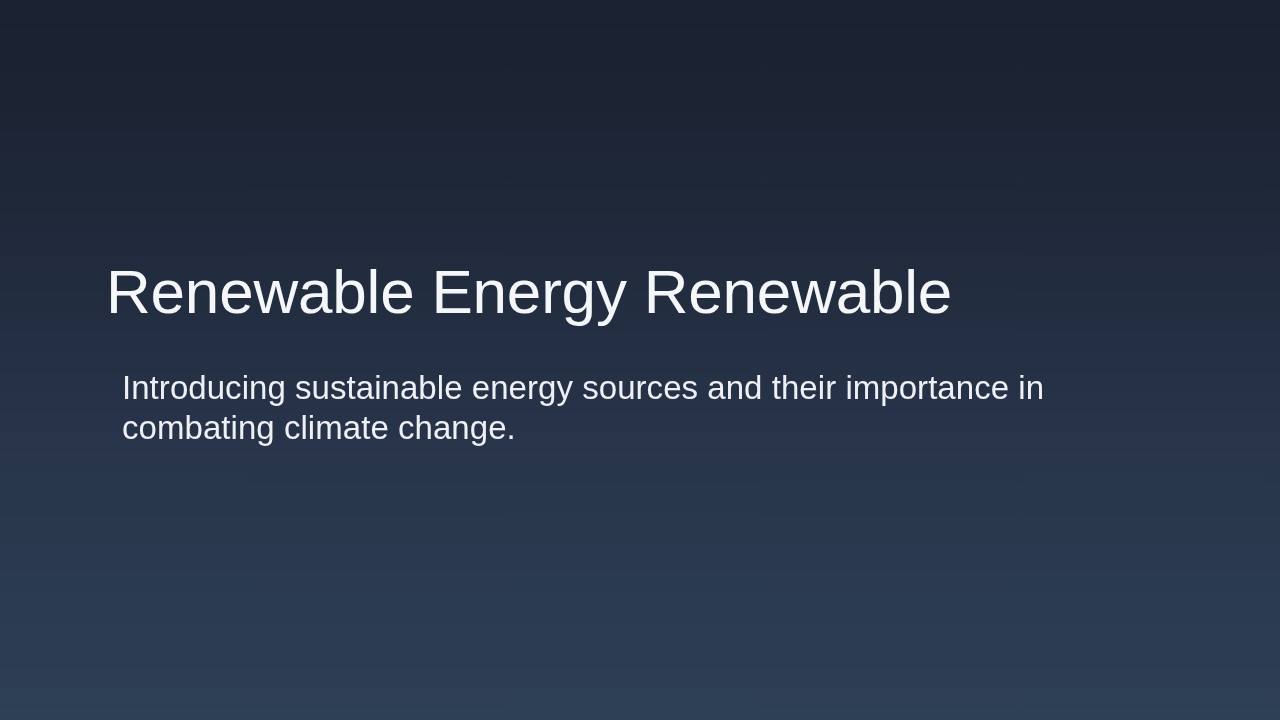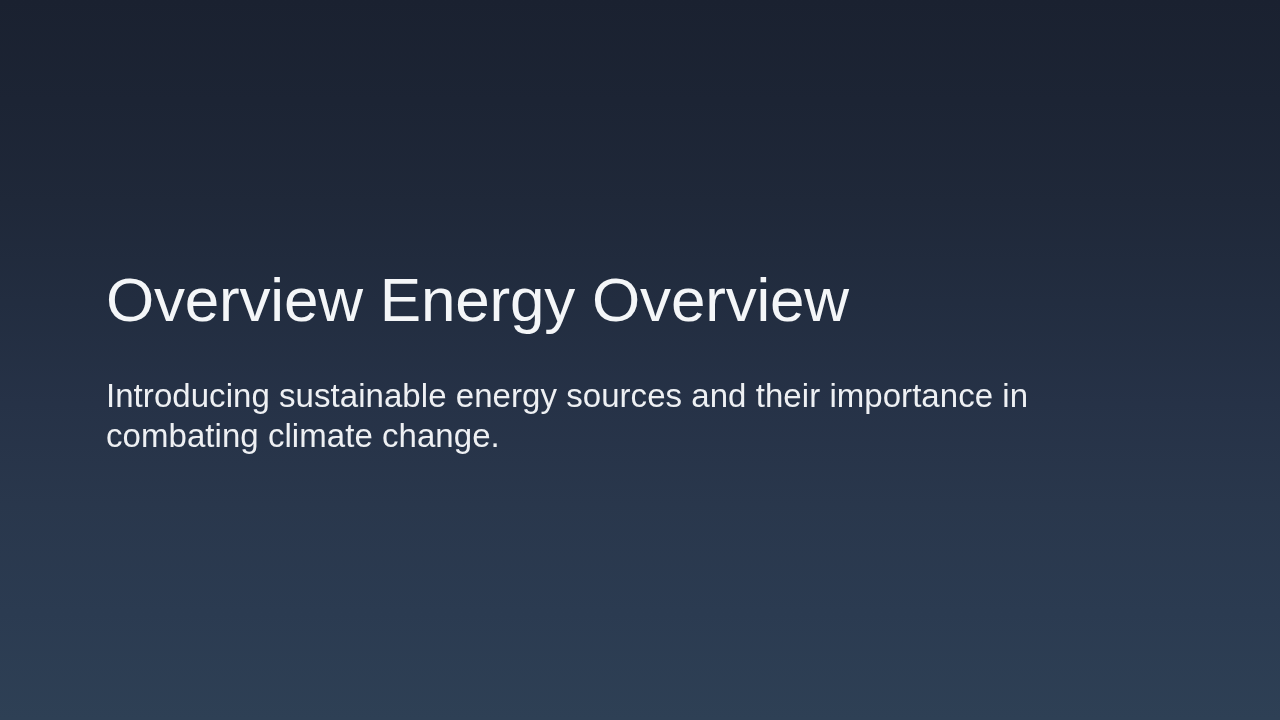--- a/index.html
+++ b/index.html
@@ -47,32 +47,32 @@
     padding: 0;
     font-size: 62px;
     font-weight: 400;
     line-height: 1.12;
     letter-spacing: -0.2px;
     color: #f4f6f8;
     white-space: nowrap;
   }
 
   .slide-subtitle {
-    margin: 0;
+    margin: 16px;
     padding: 0;
     margin-top: 42px;
     font-size: 33px;
     font-weight: 400;
     line-height: 1.19;
     letter-spacing: 0.05px;
     color: #eef0f3;
     max-width: 1050px;
   }
 </style>
 </head>
 <body>
 
 <div class="slide">
   <div class="slide-content">
-    <h1 class="slide-title">Overview Energy Overview</h1>
+    <h1 class="slide-title">Renewable Energy Renewable</h1>
     <p class="slide-subtitle">Introducing sustainable energy sources and their importance in combating climate change.</p>
   </div>
 </div>
 
 </body></html>

